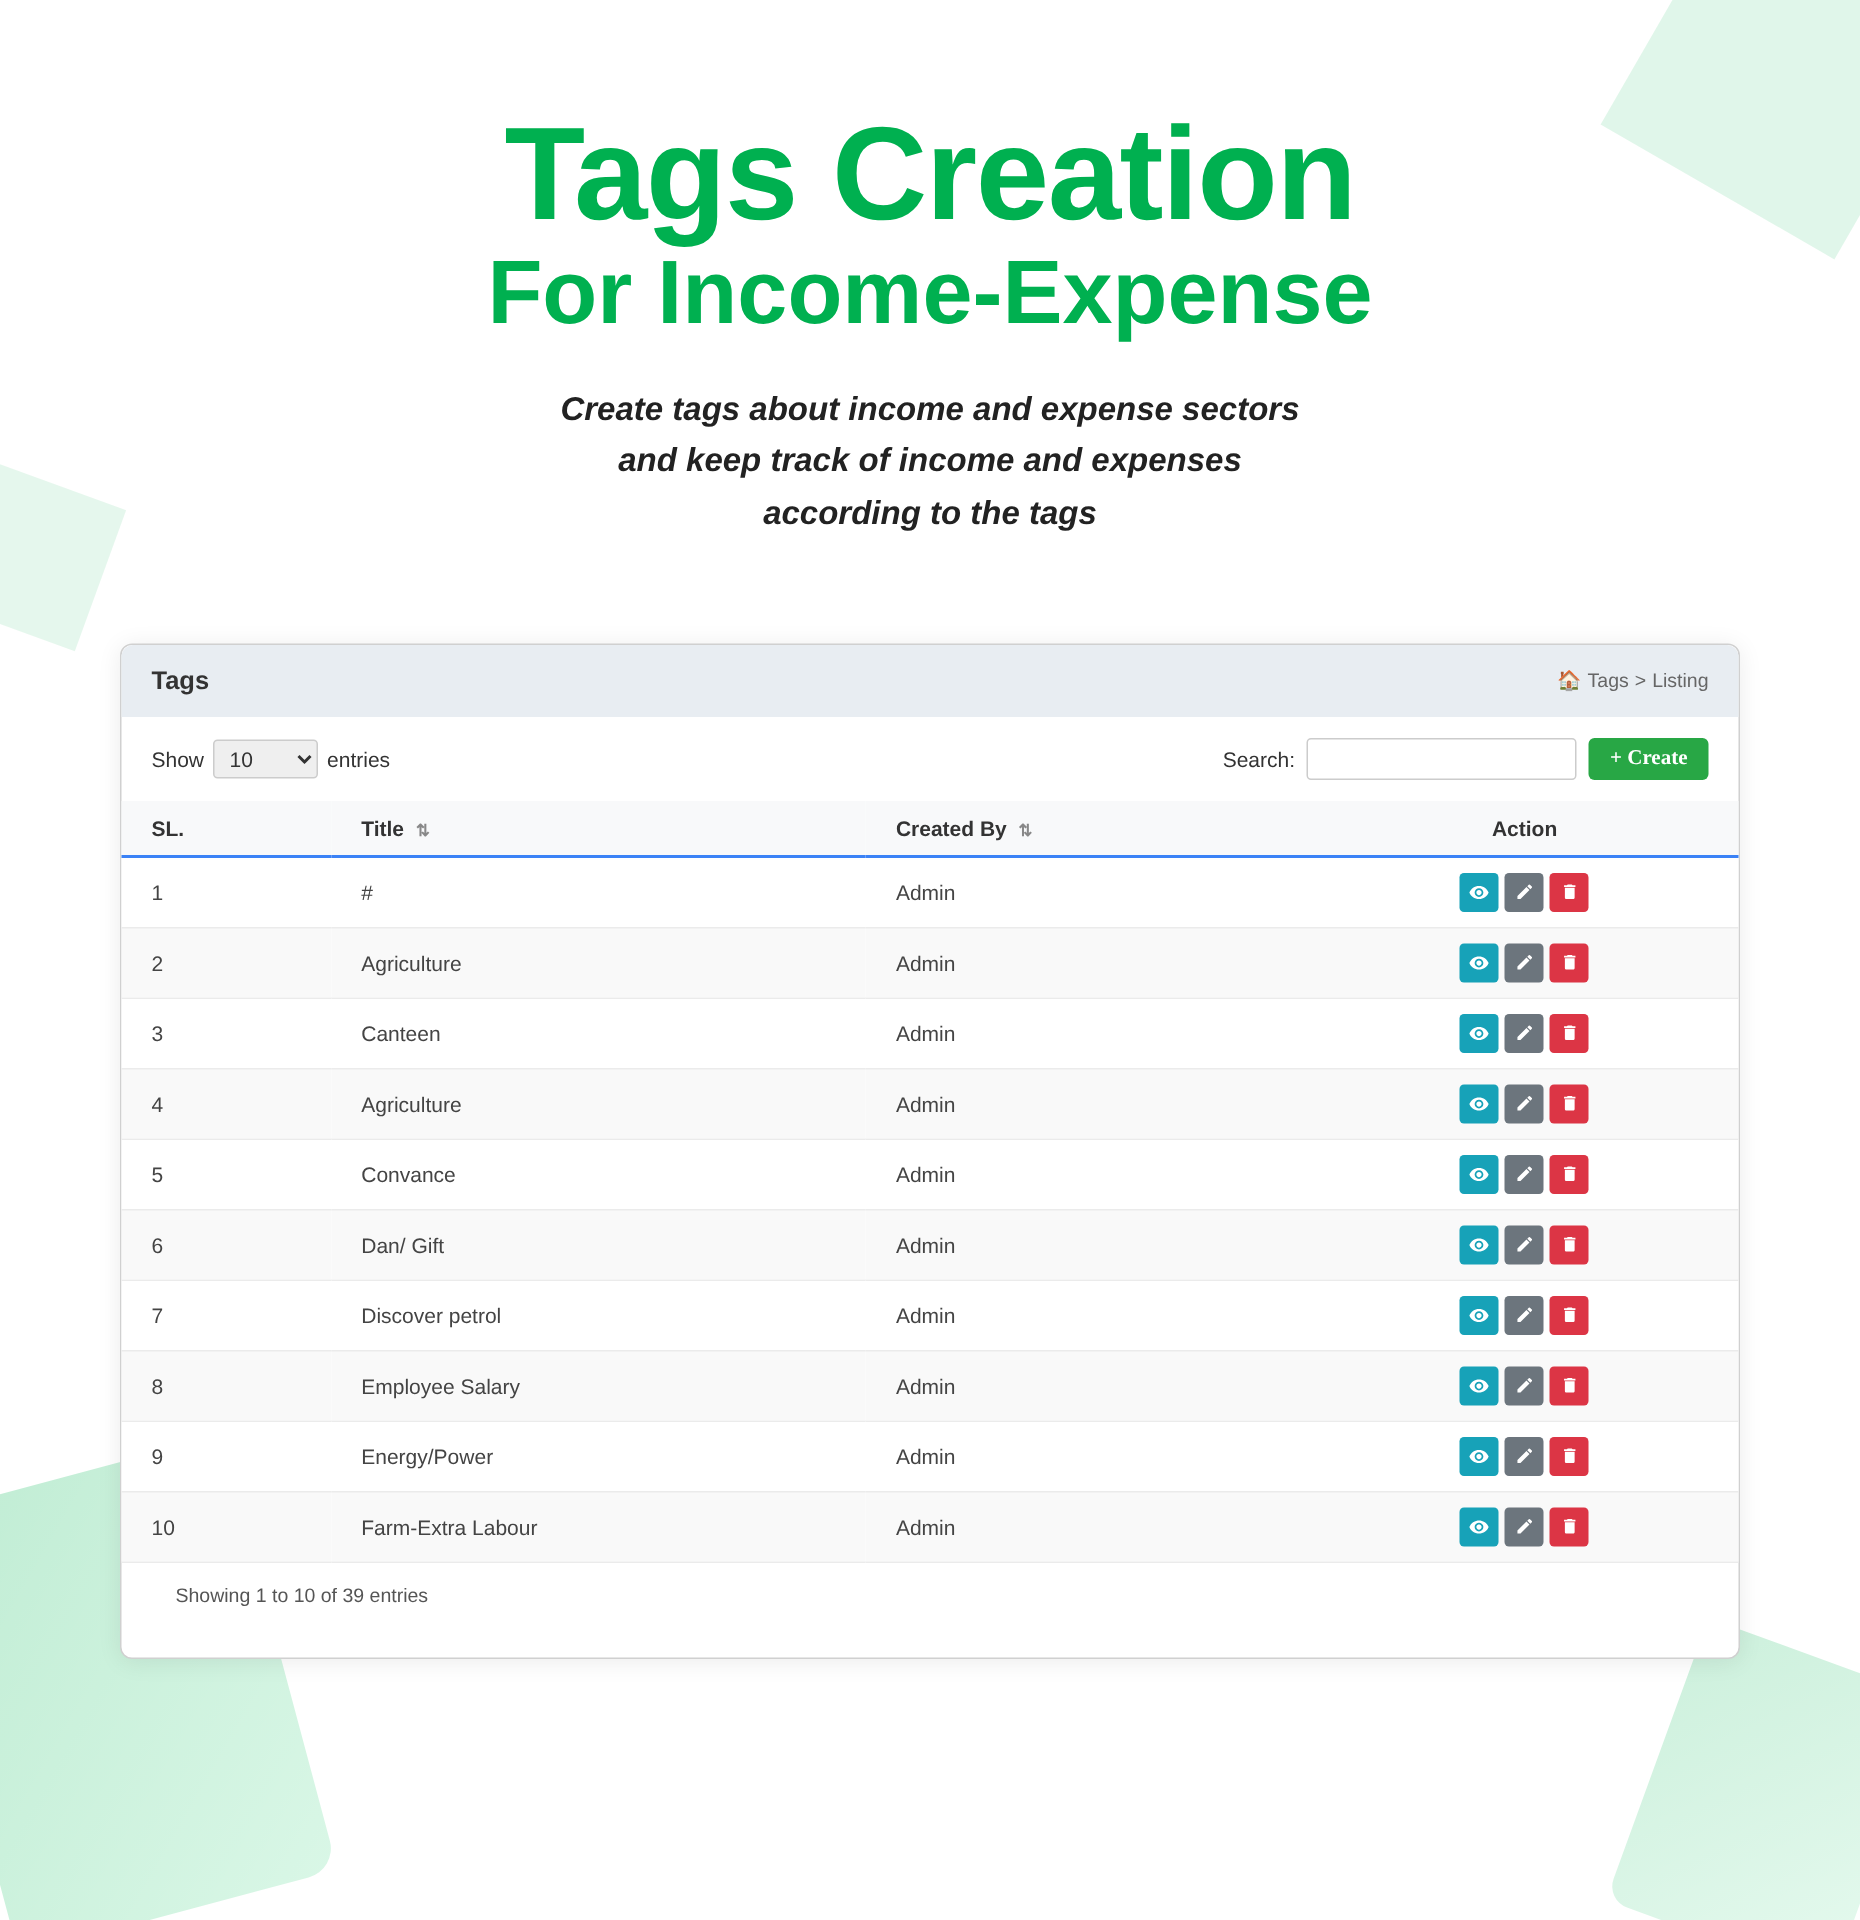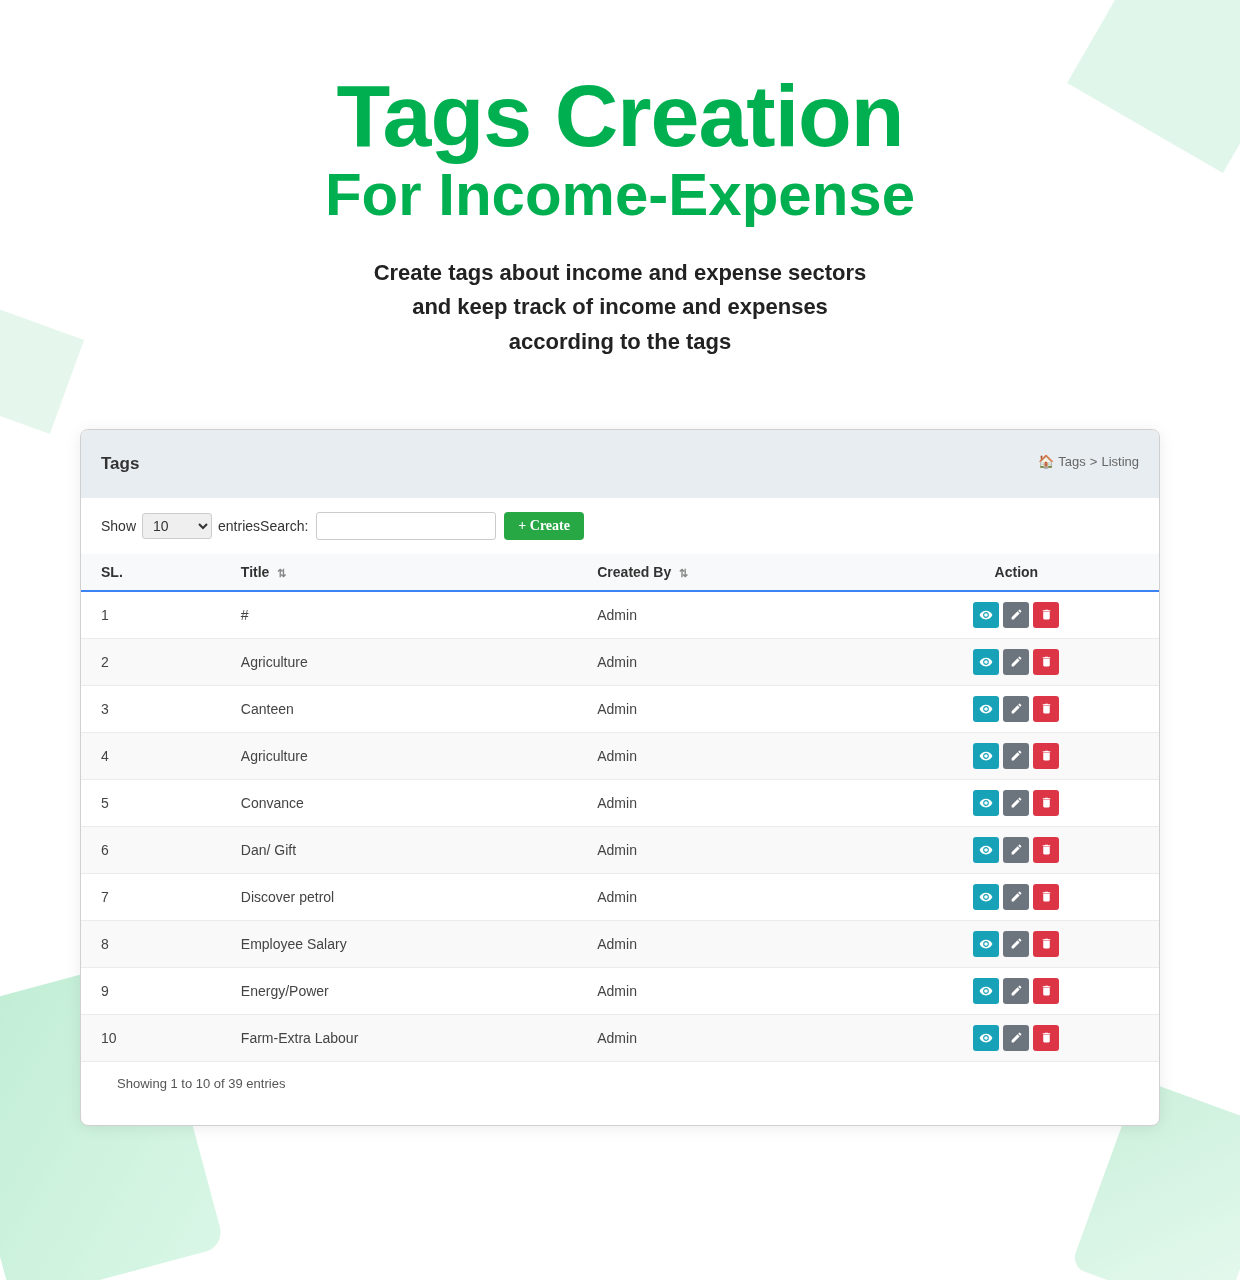--- a/index.html
+++ b/index.html
@@ -80,40 +80,41 @@
       line-height: 1.1;
       margin-top: 0px;
     }
 
     .hero-description {
       font-size: 22px;
       font-weight: 700;
       color: #222;
       margin-top: 28px;
       line-height: 1.55;
+      font-style: italic;
     }
 
     
     .panel-wrapper {
       position: relative;
       z-index: 1;
       margin: 30px 80px 40px 80px;
       background: #fff;
       border: 1.5px solid #d0d0d0;
       border-radius: 8px;
       box-shadow: 0 2px 16px rgba(0,0,0,0.08);
       padding: 0 0 20px 0;
     }
 
     
     .panel-header {
       background: #e8edf2;
-      padding: 24px 20px;
-      display: flex;
-      align-items: flex-start;
+      padding: 14px 20px;
+      display: flex;
+      align-items: center;
       justify-content: space-between;
       border-radius: 8px 8px 0 0;
     }
 
     .panel-header-title {
       font-size: 17px;
       font-weight: 600;
       color: #333;
     }
 
@@ -123,20 +124,21 @@
       display: flex;
       align-items: center;
       gap: 4px;
     }
 
     
     .panel-controls {
       padding: 14px 20px;
       display: flex;
       align-items: center;
+      justify-content: space-between;
     }
 
     .show-entries {
       display: flex;
       align-items: center;
       gap: 6px;
       font-size: 14px;
       color: #333;
     }
 

